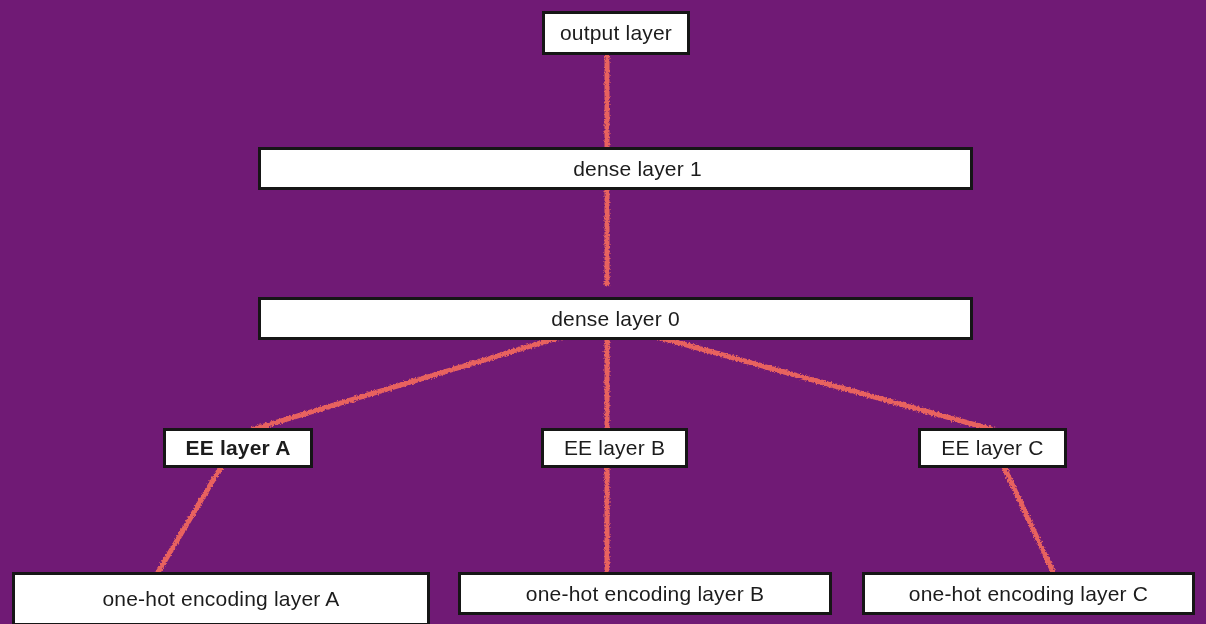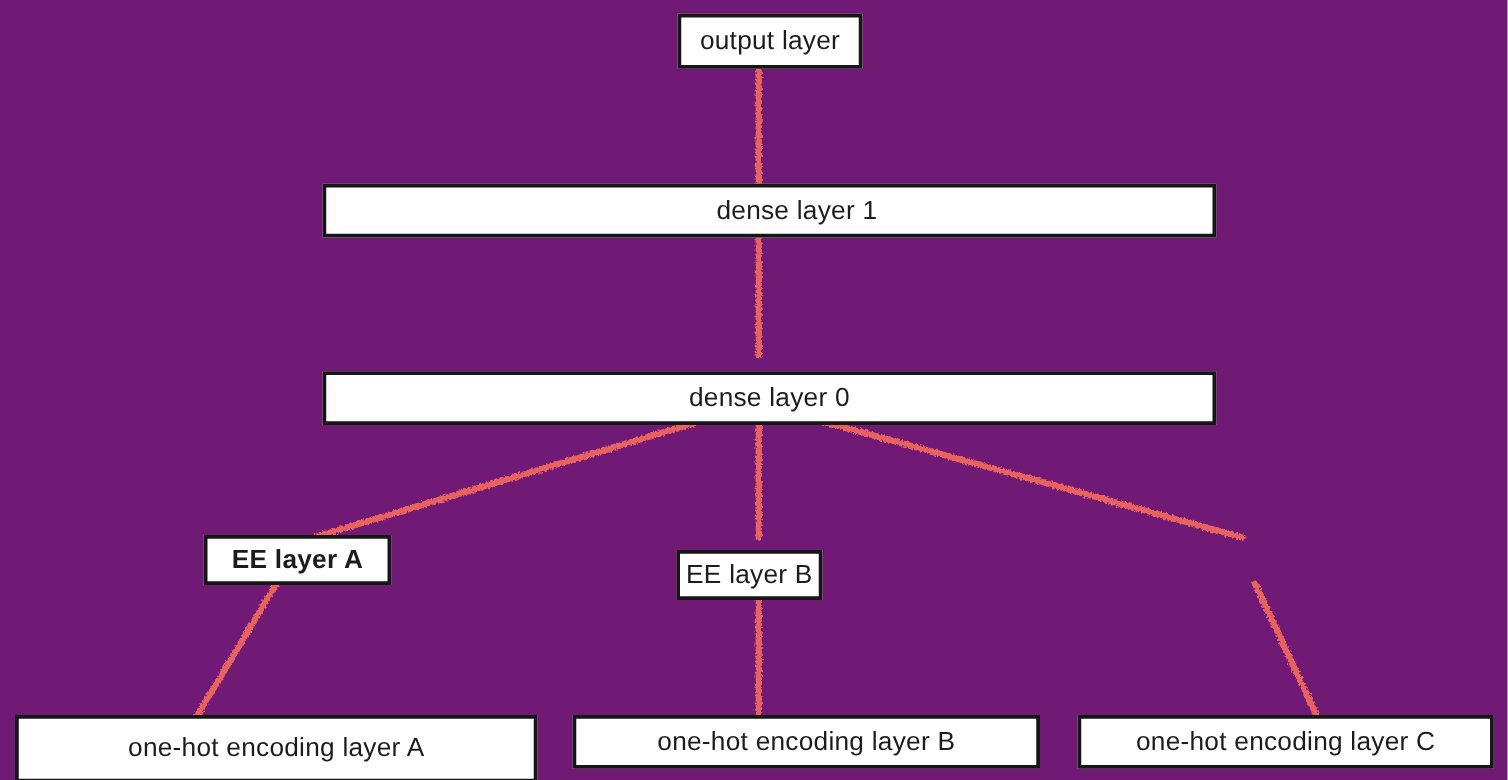--- a/index.html
+++ b/index.html
@@ -33,21 +33,21 @@
     font-size: 21px;
     color: #1c1c1c;
     letter-spacing: 0.2px;
     white-space: nowrap;
   }
   
   .n-output  { left: 542px; top: 11px;  width: 148px; height: 44px; }
   .n-dense1  { left: 258px; top: 147px; width: 715px; height: 43px; padding-left: 44px; }
   .n-dense0  { left: 258px; top: 297px; width: 715px; height: 43px; }
   .n-eeA     { left: 163px; top: 428px; width: 150px; height: 40px; }
-  .n-eeB     { left: 541px; top: 440px; width: 117px; height: 40px; }
+  .n-eeB     { left: 541px; top: 428px; width: 147px; height: 40px; }
   .n-eeC     { left: 918px; top: 428px; width: 149px; height: 40px; }
   .n-ohA     { left: 12px;  top: 572px; width: 418px; height: 54px; }
   .n-ohB     { left: 458px; top: 572px; width: 374px; height: 43px; }
   .n-ohC     { left: 862px; top: 572px; width: 333px; height: 43px; }
 </style>
 </head>
 <body>
 
 <div class="canvas">
 
@@ -83,20 +83,23 @@
   </div>
 
   <div class="node n-eeA" style="border-color: rgb(22, 22, 22); color: rgb(28, 28, 28); font-weight: bold;">
     <span>EE layer A</span>
   </div>
 
   <div class="node n-eeB" style="border-color: rgb(22, 22, 22); color: rgb(28, 28, 28);">
     <span>EE layer B</span>
   </div>
 
+  <div class="node n-eeC" style="border-color: rgb(22, 22, 22); color: rgb(28, 28, 28);">
+    <span>EE layer C</span>
+  </div>
 
   <div class="node n-ohA" style="border-color: rgb(22, 22, 22); color: rgb(28, 28, 28);">
     <span>one-hot encoding layer A</span>
   </div>
 
   <div class="node n-ohB" style="border-color: rgb(22, 22, 22); color: rgb(28, 28, 28);">
     <span>one-hot encoding layer B</span>
   </div>
 
   <div class="node n-ohC" style="border-color: rgb(22, 22, 22); color: rgb(28, 28, 28);">

